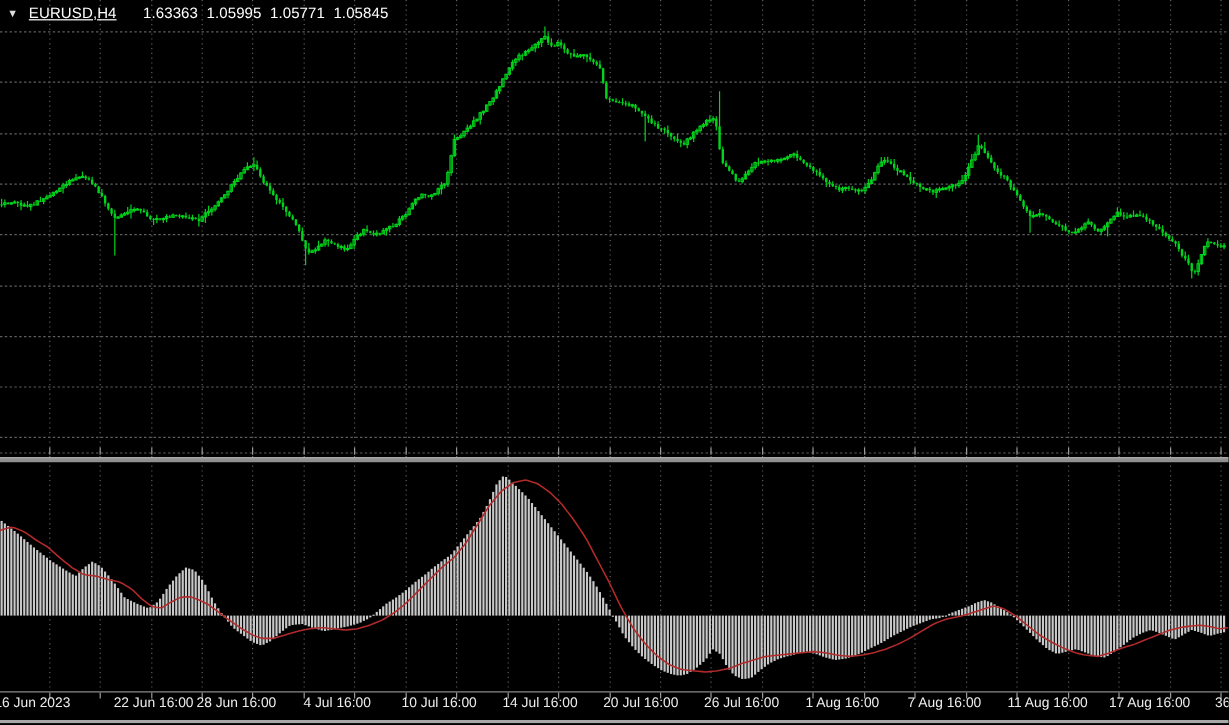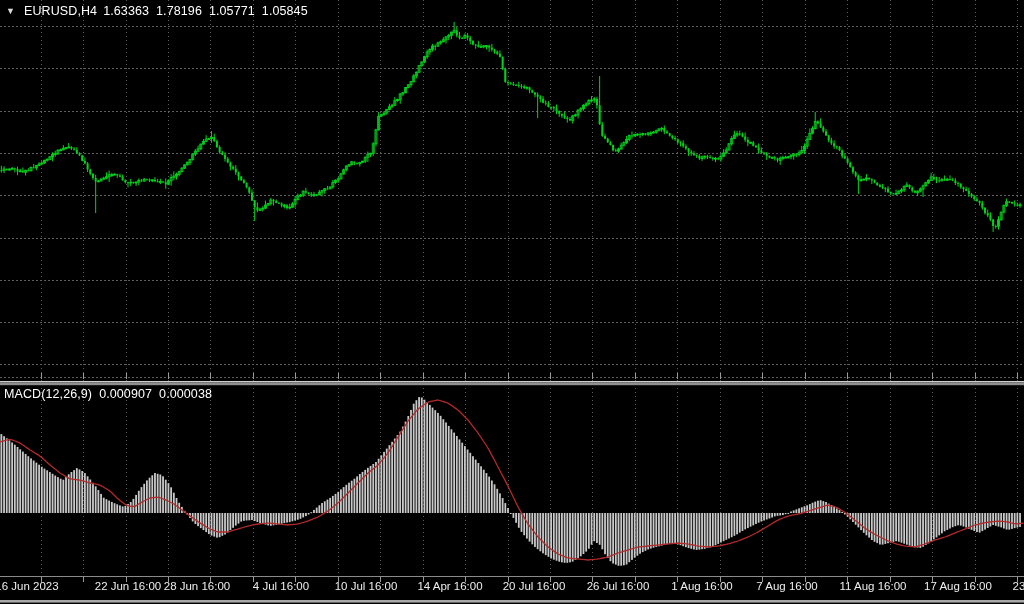--- a/index.html
+++ b/index.html
@@ -11,21 +11,21 @@
     font-family:"Liberation Sans","DejaVu Sans",sans-serif;
   }
   #chart-canvas{position:absolute;left:0;top:0;}
   .symbol-row{
     position:absolute;left:6px;top:4px;
     display:flex;align-items:center;
     color:#fff;font-size:12.5px;letter-spacing:.1px;
     white-space:nowrap;
   }
   .symbol-row .marker{font-size:9px;color:#dcdcdc;margin-right:9px;line-height:1;}
-  .symbol-row .sym{margin-right:6px;}
+  .symbol-row .sym{margin-right:22px;text-decoration:underline;}
   .symbol-row .num{margin-right:7px;}
   .macd-row{
     position:absolute;left:4px;top:387px;
     display:flex;align-items:center;
     color:#fff;font-size:12.5px;letter-spacing:.1px;
     white-space:nowrap;
   }
   .macd-row .ind{margin-right:7px;}
   .macd-row .num{margin-right:7px;}
   .time-axis{
@@ -1263,40 +1263,35 @@
       <rect x="0" y="381" width="1024" height="1.3" fill="#cfcfcf"></rect>
       <rect x="0" y="382.3" width="1024" height="2.9" fill="#8f8f8f"></rect>
       <line x1="0" y1="576.5" x2="1024" y2="576.5" stroke="#8a8a8a" stroke-width="1"></line>
       <rect x="0" y="600" width="1024" height="2.6" fill="#a8a8a8"></rect>
     </svg>
 
   <div class="symbol-row">
     <span class="marker">▼</span>
     <span class="sym">EURUSD,H4</span>
     <span class="num">1.63363</span>
-    <span class="num">1.78196</span>
+    <span class="num">1.05995</span>
     <span class="num">1.05771</span>
     <span class="num">1.05845</span>
   </div>
 
-  <div class="macd-row">
-    <span class="ind">MACD(12,26,9)</span>
-    <span class="num">0.000907</span>
-    <span class="num">0.000038</span>
-  </div>
 
   <div class="time-axis" id="time-axis">
       <span class="tlabel" style="left: 27px;">16 Jun 2023</span>
       <span class="tlabel" style="left: 128px;">22 Jun 16:00</span>
       <span class="tlabel" style="left: 197px; text-align: right;">28 Jun 16:00</span>
       <span class="tlabel" style="left: 281px;">4 Jul 16:00</span>
       <span class="tlabel" style="left: 366px;">10 Jul 16:00</span>
-      <span class="tlabel" style="left: 450px;">14 Apr 16:00</span>
+      <span class="tlabel" style="left: 450px;">14 Jul 16:00</span>
       <span class="tlabel" style="left: 534px;">20 Jul 16:00</span>
       <span class="tlabel" style="left: 618px;">26 Jul 16:00</span>
       <span class="tlabel" style="left: 702px;">1 Aug 16:00</span>
       <span class="tlabel" style="left: 787px; text-align: center;">7 Aug 16:00</span>
       <span class="tlabel" style="left: 873px;">11 Aug 16:00</span>
       <span class="tlabel" style="left: 958px;">17 Aug 16:00</span>
-      <span class="tlabel" style="left: 1019px;">23</span>
+      <span class="tlabel" style="left: 1019px;">36</span>
     </div>
 
 </div>
 
 </body></html>

